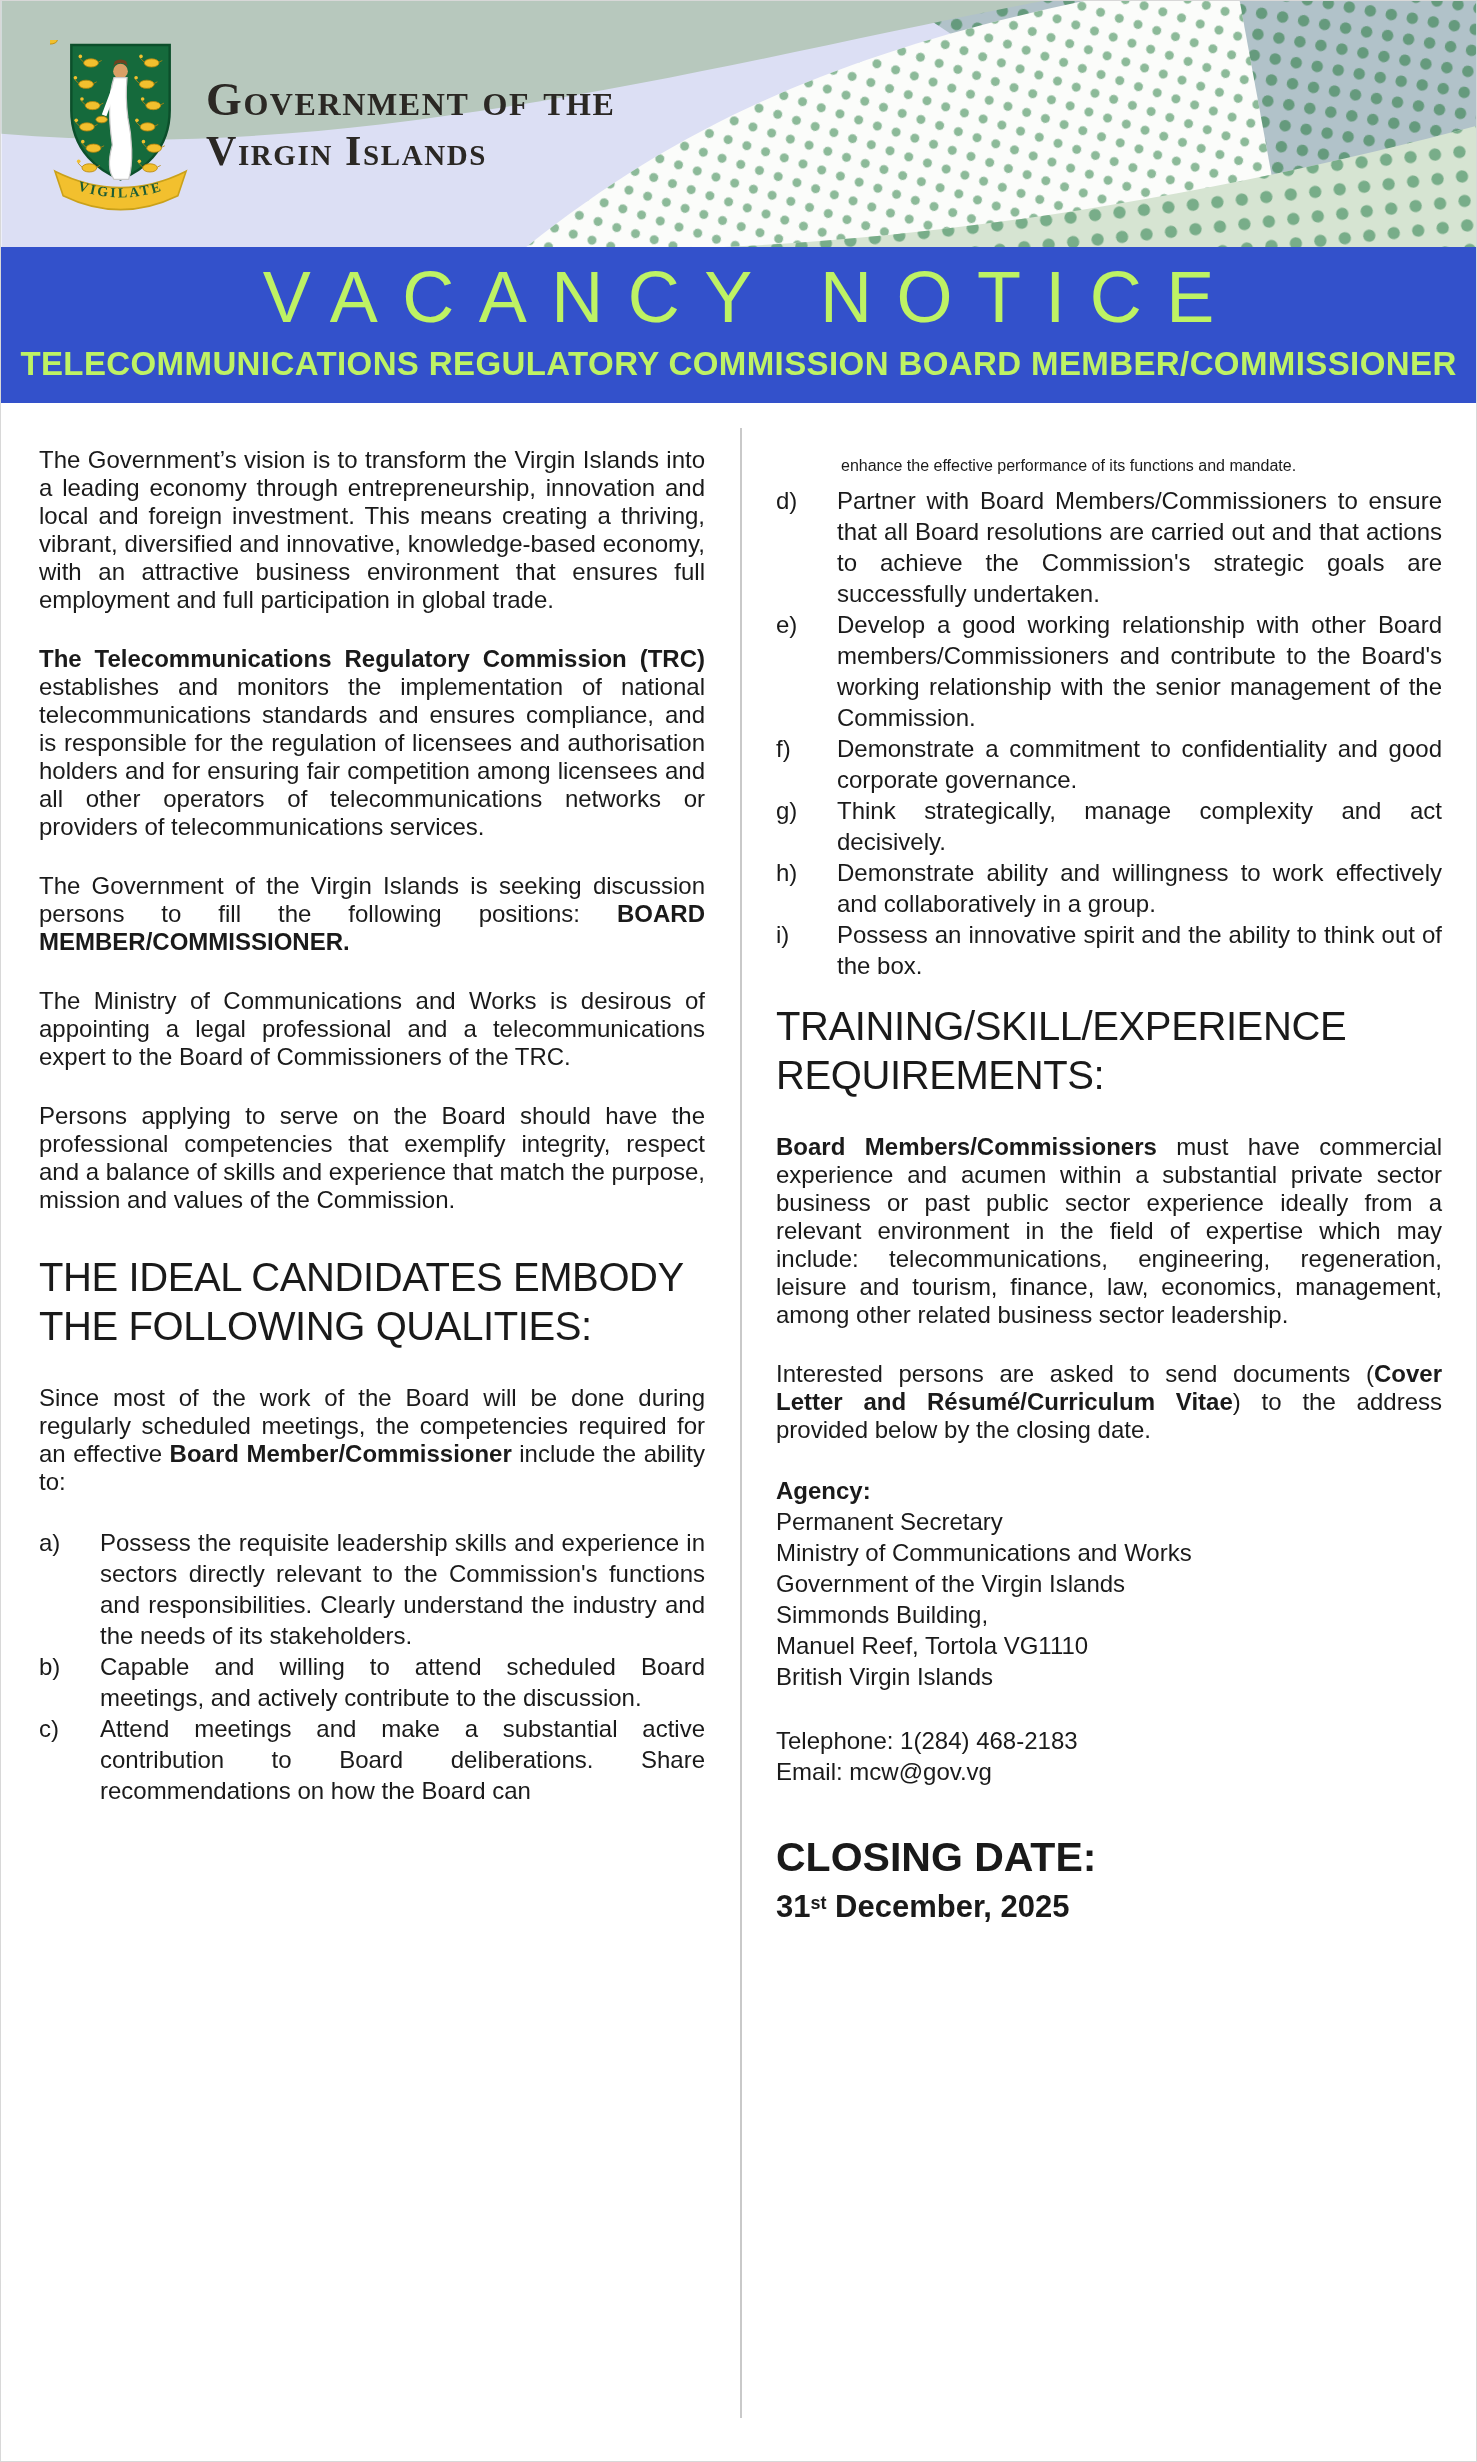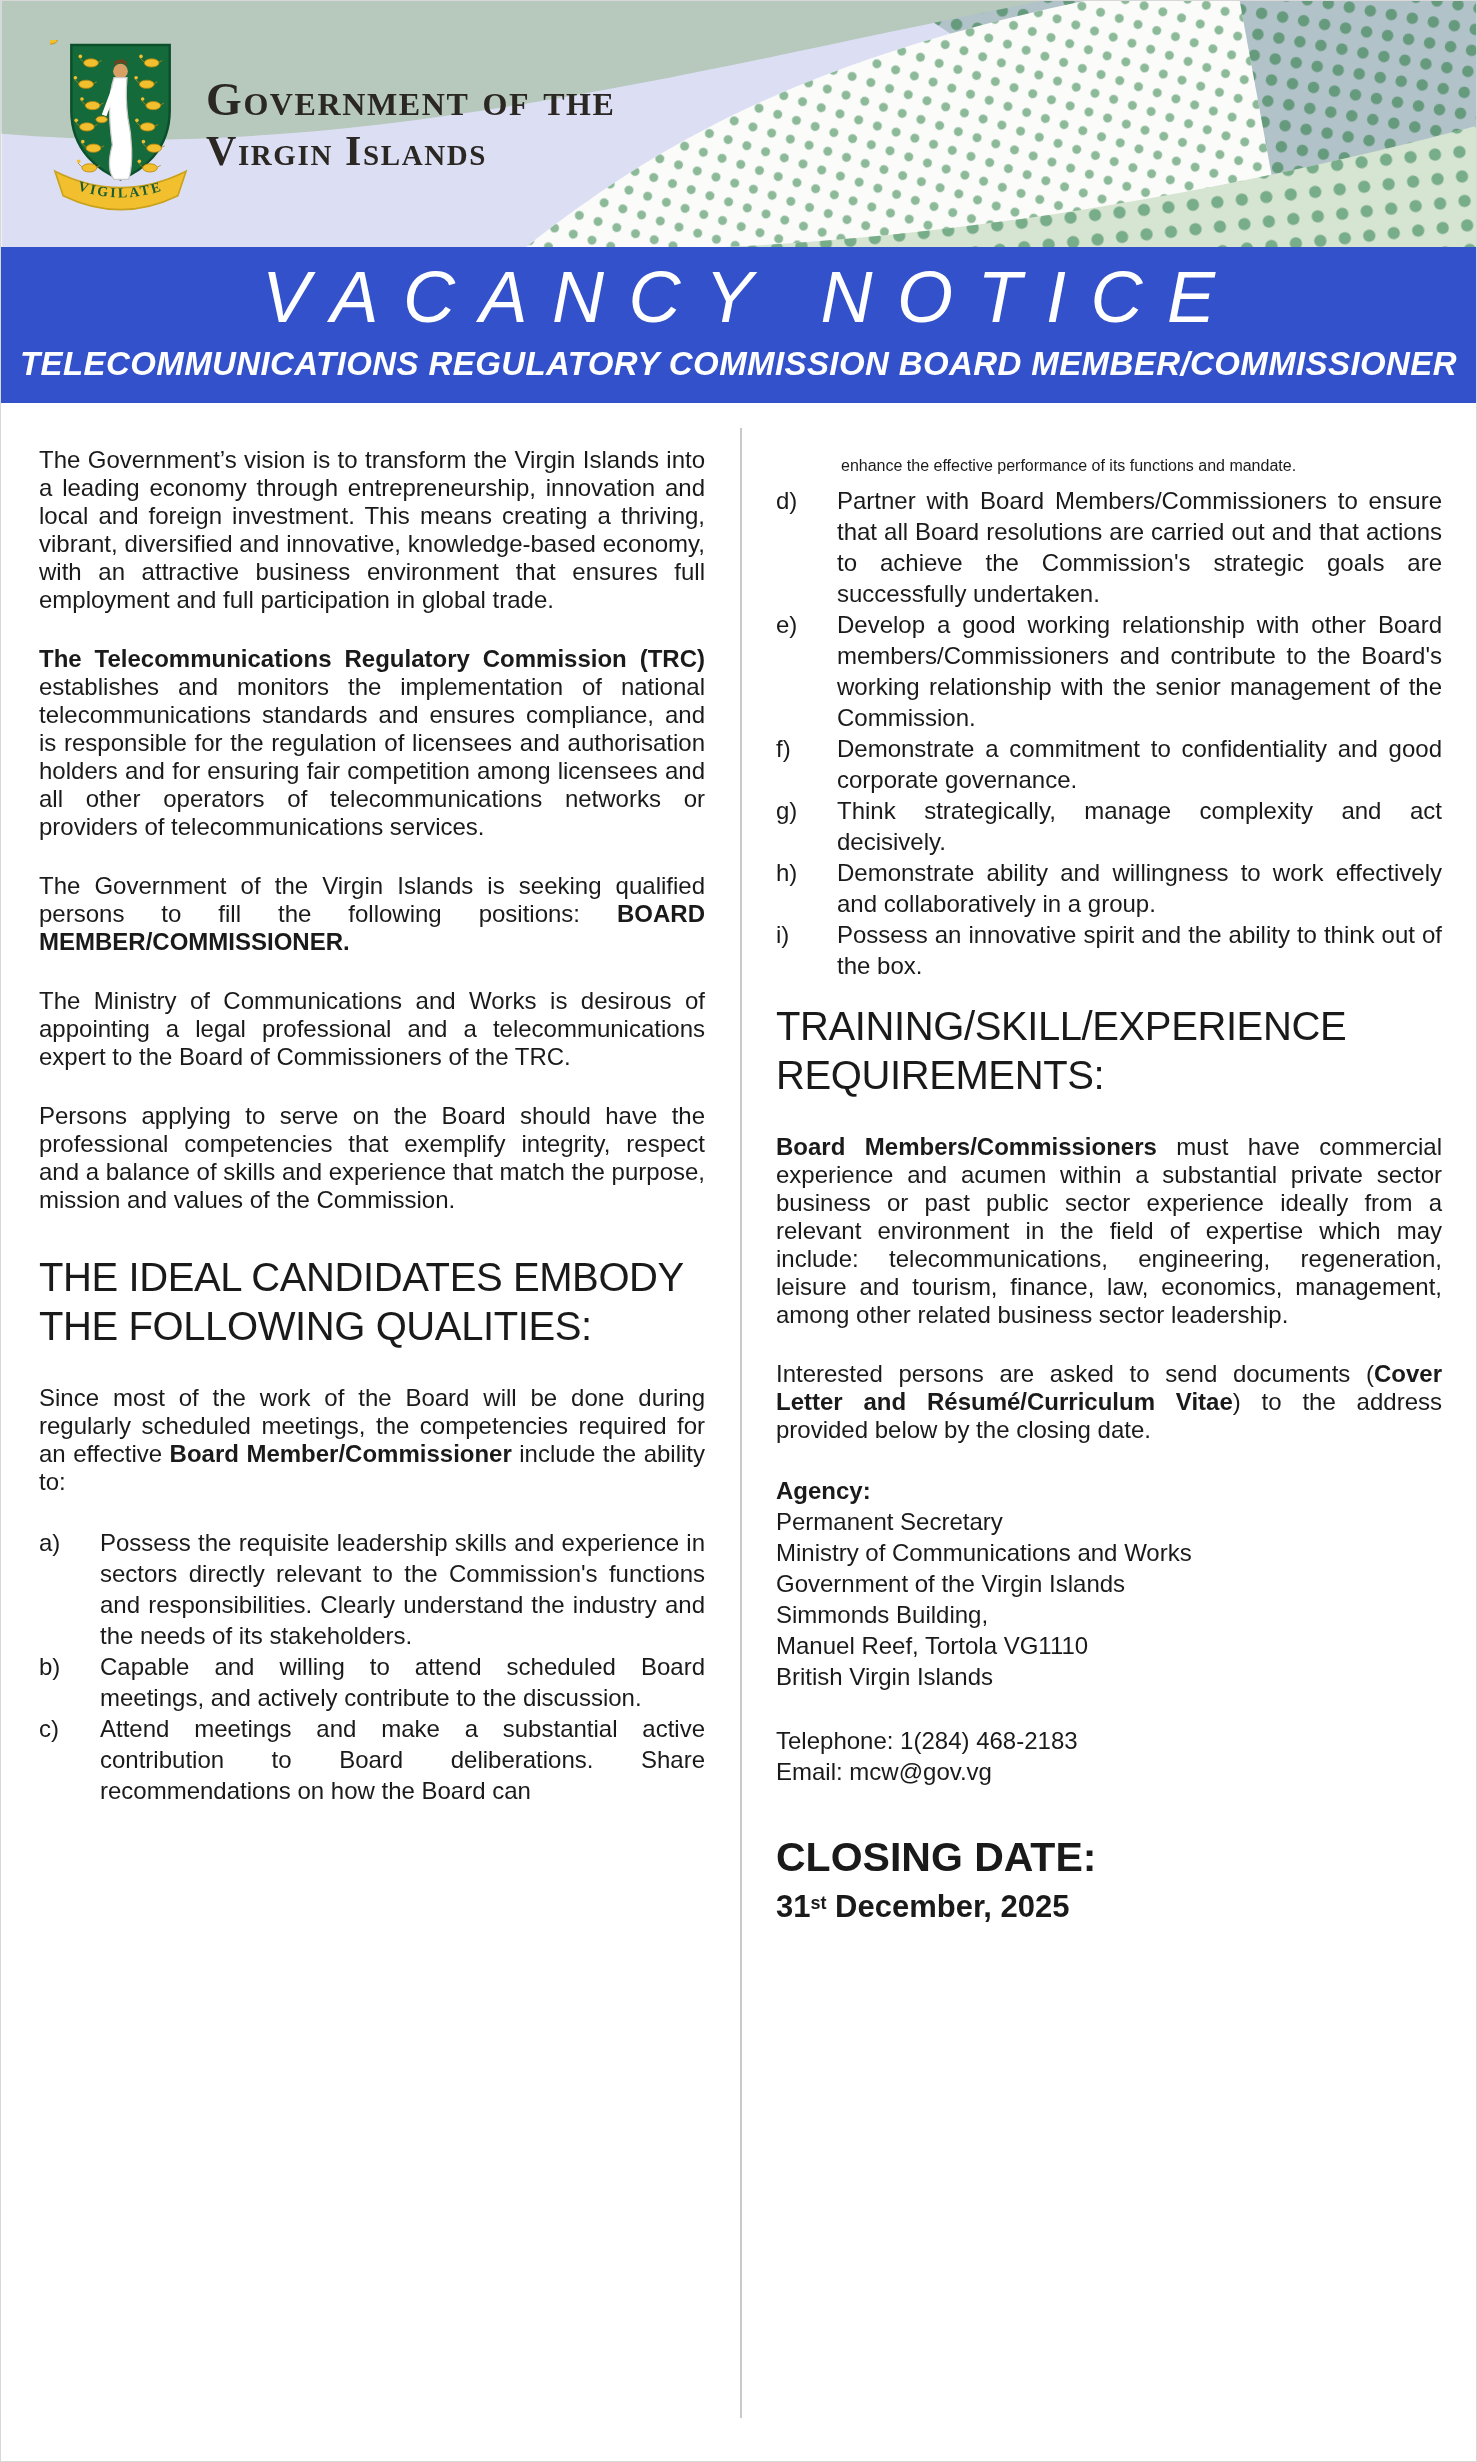--- a/index.html
+++ b/index.html
@@ -15,21 +15,21 @@
   .org{position:absolute;left:205px;top:76px;line-height:1;}
   .org-1{
     font-family:"Liberation Serif",serif;font-variant:small-caps;
     font-size:46px;font-weight:600;letter-spacing:1.6px;color:#2b2824;
   }
   .org-2{
     font-family:"Liberation Serif",serif;font-variant:small-caps;
     font-size:42px;font-weight:700;letter-spacing:1.6px;color:#2b2824;margin-top:6.6px;
   }
   
-  .banner{position:absolute;top:246px;left:0;width:100%;height:156px;background:#3351cb;text-align:center;color:#ffffff;font-style:italic;}
+  .banner{position:absolute;top:246px;left:0;width:100%;height:156px;background:#3351cb;text-align:center;color:#bef264;}
   .banner-title{
     font-size:72px;font-weight:400;letter-spacing:0.34em;text-indent:0.34em;
     margin-top:13px;line-height:1.05;
   }
   .banner-sub{font-size:33px;font-weight:700;margin-top:9.8px;white-space:nowrap;letter-spacing:0.4px;}
   
   .col{position:absolute;top:445px;width:666px;}
   .col-left{left:38px;}
   .col-right{left:775px;}
   .divider{position:absolute;left:739px;top:427px;width:1.6px;height:1990px;background:#c9c9c9;}
@@ -120,21 +120,21 @@
     <div class="banner-sub">TELECOMMUNICATIONS REGULATORY COMMISSION BOARD MEMBER/COMMISSIONER</div>
   </div>
 
   <div class="divider"></div>
 
   <div class="col col-left">
     <p class="para">The Government’s vision is to transform the Virgin Islands into a leading economy through entrepreneurship, innovation and local and foreign investment. This means creating a thriving, vibrant, diversified and innovative, knowledge-based economy, with an attractive business environment that ensures full employment and full participation in global trade.</p>
 
     <p class="para"><span class="b">The Telecommunications Regulatory Commission (TRC)</span><span> establishes and monitors the implementation of national telecommunications standards and ensures compliance, and is responsible for the regulation of licensees and authorisation holders and for ensuring fair competition among licensees and all other operators of telecommunications networks or providers of telecommunications services.</span></p>
 
-    <p class="para"><span>The Government of the Virgin Islands is seeking qualified persons to fill the following positions: </span><span class="b">BOARD MEMBER/COMMISSIONER.</span></p>
+    <p class="para"><span>The Government of the Virgin Islands is seeking discussion persons to fill the following positions: </span><span class="b">BOARD MEMBER/COMMISSIONER.</span></p>
 
     <p class="para">The Ministry of Communications and Works is desirous of appointing a legal professional and a telecommunications expert to the Board of Commissioners of the TRC.</p>
 
     <p class="para">Persons applying to serve on the Board should have the professional competencies that exemplify integrity, respect and a balance of skills and experience that match the purpose, mission and values of the Commission.</p>
 
     <div class="h1 first">THE IDEAL CANDIDATES EMBODY THE FOLLOWING QUALITIES:</div>
 
     <p class="para"><span>Since most of the work of the Board will be done during regularly scheduled meetings, the competencies required for an effective </span><span class="b">Board Member/Commissioner</span><span> include the ability to:</span></p>
 
     <div class="item">

